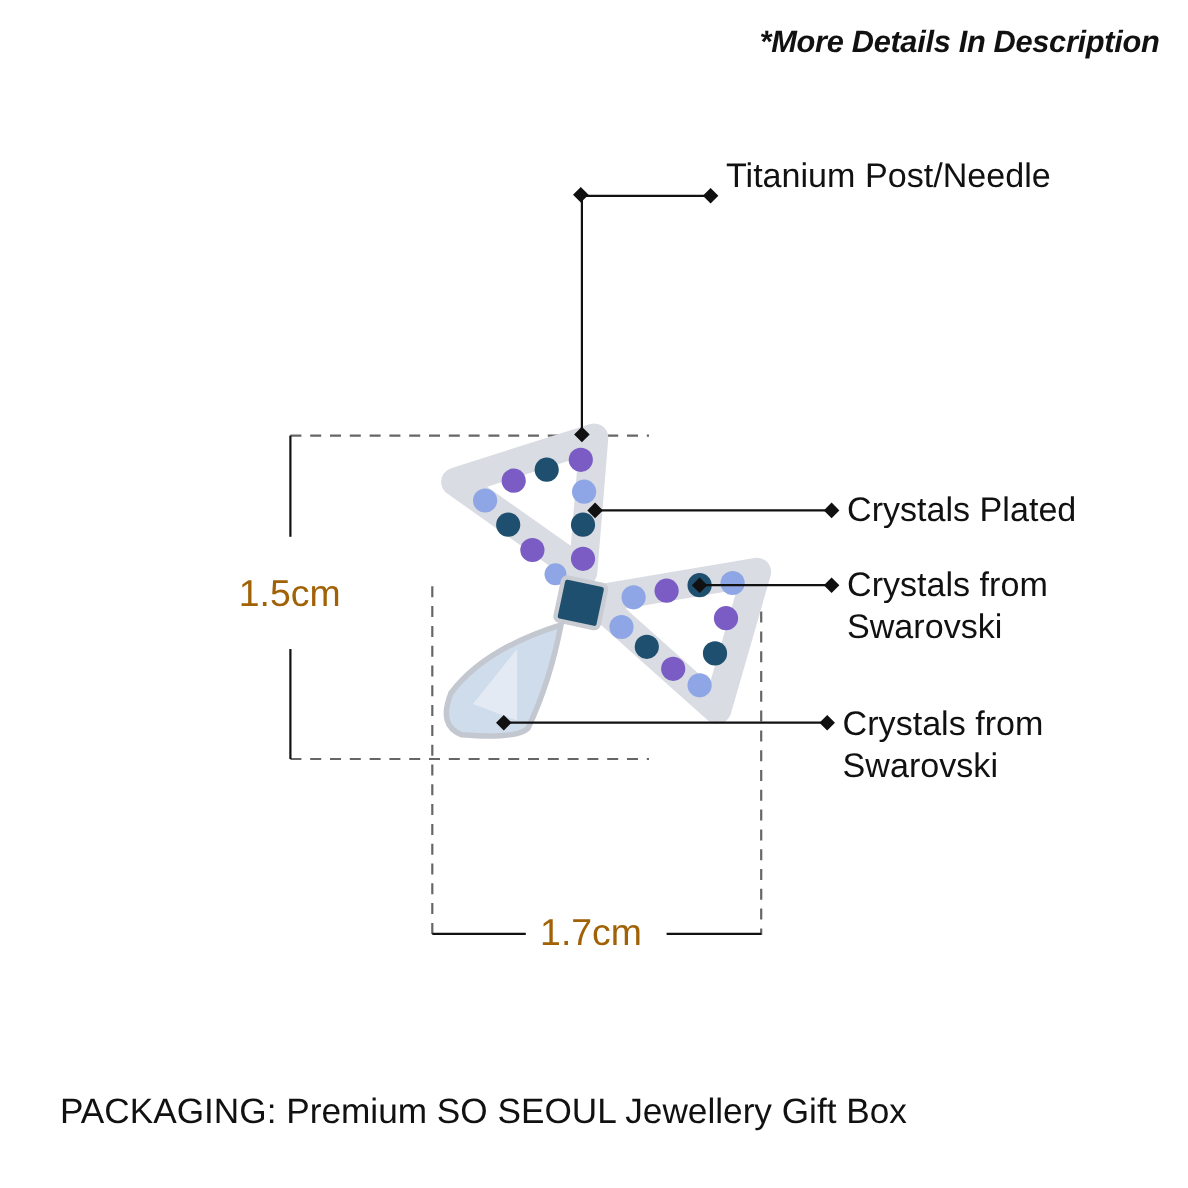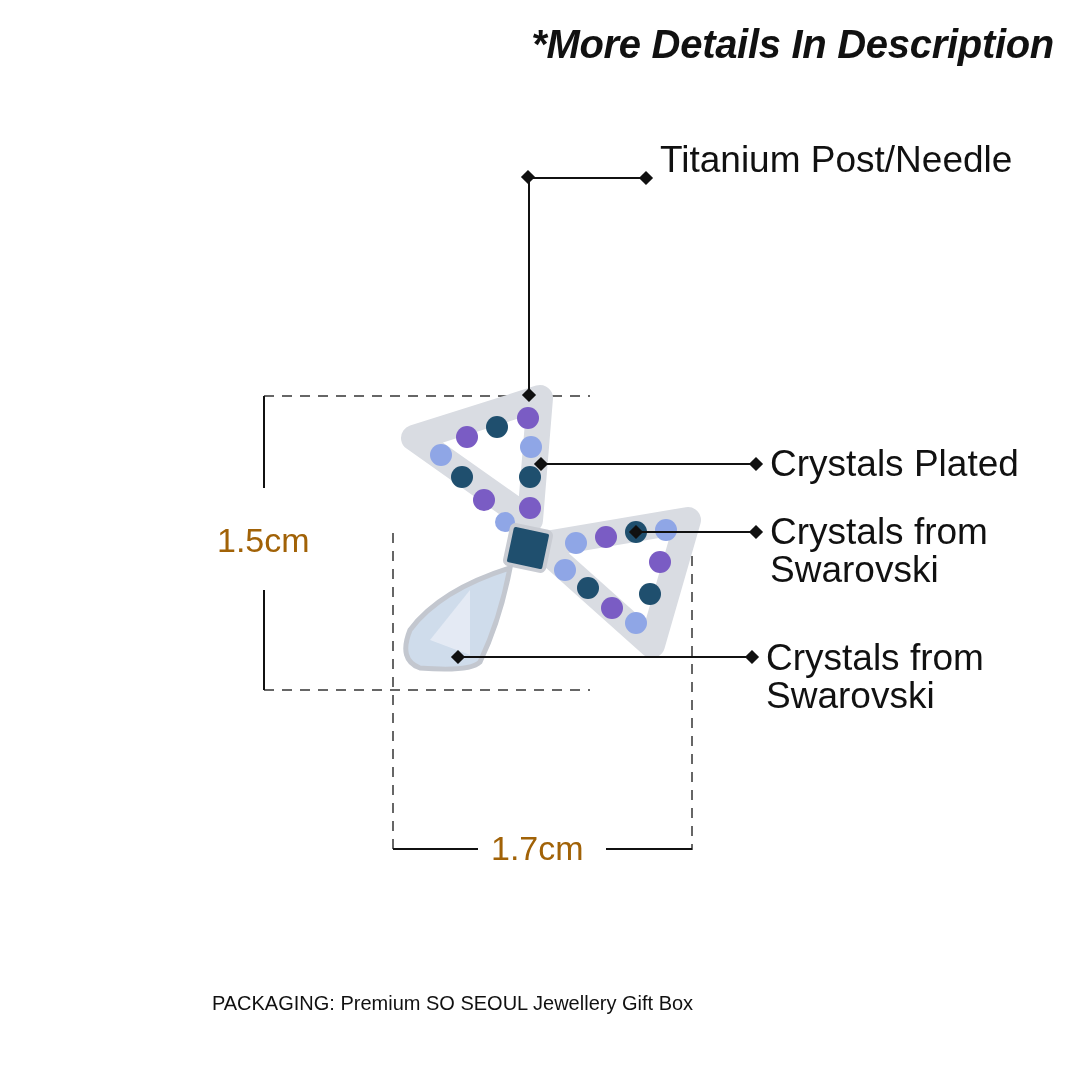--- a/index.html
+++ b/index.html
@@ -1,21 +1,21 @@
 <!DOCTYPE html>
 <html><head>
 <meta charset="utf-8">
 <style>
   html,body{margin:0;padding:0;background:#fff;}
   body{width:1080px;height:1080px;position:relative;overflow:hidden;font-family:"Liberation Sans",sans-serif;color:#111;}
   .abs{position:absolute;}
-  .note{right:26px;top:22px;font-size:40px;font-weight:bold;font-style:italic;letter-spacing:-0.3px;}
-  .label{font-size:37px;line-height:38px;color:#111;}
+  .note{right:26px;top:22px;font-size:28px;font-weight:bold;font-style:italic;letter-spacing:-0.3px;}
+  .label{font-size:31px;line-height:38px;color:#111;}
   .dim{font-size:34px;color:#a16207;}
-  .pack{left:13px;width:879px;top:992px;text-align:center;font-size:20px;}
+  .pack{left:0;width:879px;top:992px;text-align:center;font-size:32px;}
   svg{position:absolute;left:0;top:0;}
 </style>
 </head>
 <body>
 
 <div class="abs note">*More Details In Description</div>
 
 <svg width="1080" height="1080">
 
   <g stroke="#666" stroke-width="2" stroke-dasharray="10,8" fill="none">

